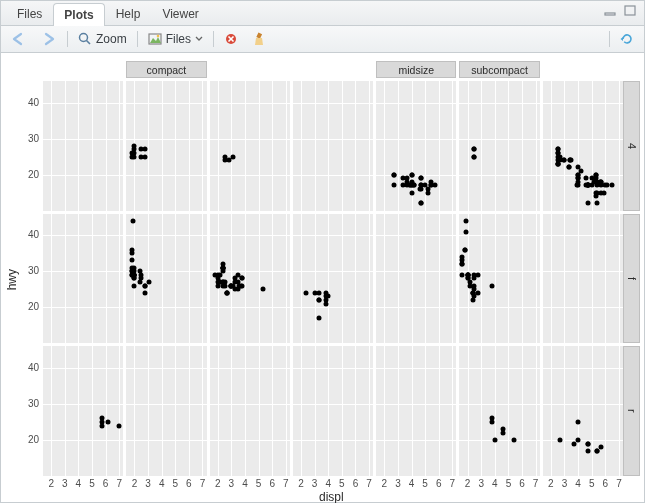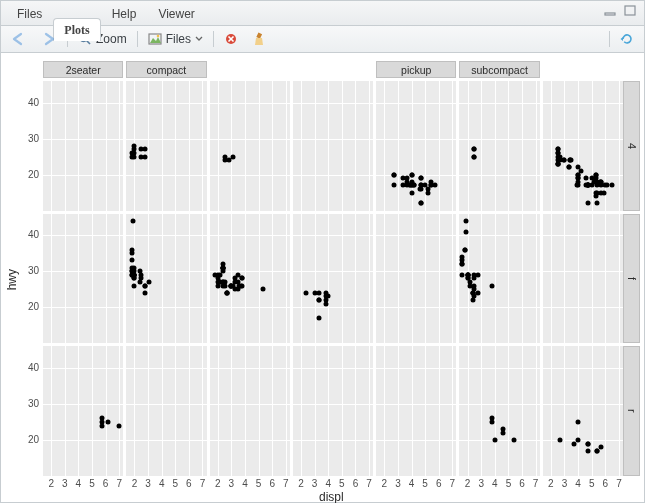--- a/index.html
+++ b/index.html
@@ -44,22 +44,21 @@
     font-size: 12px;
     height: 16px;
     display: flex;
     align-items: center;
   }
   .tab.active {
     background: #fff;
     border-color: #c7cdd1;
     font-weight: bold;
     position: relative;
-    top: 16px;
-    font-family: Liberation Serif, serif;
+    top: 1px;
   }
   .win-icons {
     position: absolute;
     right: 6px;
     top: 4px;
     display: flex;
     gap: 6px;
     color: #8a9299;
   }
   .win-icons svg { display: block; }
@@ -248,23 +247,22 @@
           <path d="M3 7 a4 4 0 1 1 1.2 2.8" fill="none" stroke="#4aa6d9" stroke-width="1.6"></path>
           <polygon points="3,5 3,9 0.5,7" fill="#4aa6d9"></polygon>
         </svg>
     </span>
   </div>
 
   <div class="chart-area">
     <div class="chart-frame" id="chart-frame">
         <div class="axis-label-y" style="left: 2px; top: 213.5px;">hwy</div>
         <div class="axis-label-x" style="left: 316px; top: 435px;">displ</div>
-        <div class="strip-top" style="left: 40px; top: 6px; width: 80.2857px; height: 17px;">2seater</div>
         <div class="strip-top" style="left: 123.286px; top: 6px; width: 80.2857px; height: 17px;">compact</div>
-        <div class="strip-top" style="left: 373.143px; top: 6px; width: 80.2857px; height: 17px;">pickup</div>
+        <div class="strip-top" style="left: 373.143px; top: 6px; width: 80.2857px; height: 17px;">midsize</div>
         <div class="strip-top" style="left: 456.429px; top: 6px; width: 80.2857px; height: 17px;">subcompact</div>
         <div class="strip-right" style="left: 620px; top: 26px; width: 17px; height: 129.667px;">4</div>
         <div class="strip-right" style="left: 620px; top: 158.667px; width: 17px; height: 129.667px;">f</div>
         <div class="strip-right" style="left: 620px; top: 291.333px; width: 17px; height: 129.667px;">r</div>
         <div class="panel" style="left: 40px; top: 26px; width: 80.2857px; height: 129.667px;">
           <div class="gridv" style="left: 8.16465px;"></div>
           <div class="gridv" style="left: 21.7724px;"></div>
           <div class="gridv" style="left: 35.3801px;"></div>
           <div class="gridv" style="left: 48.9879px;"></div>
           <div class="gridv" style="left: 62.5956px;"></div>

